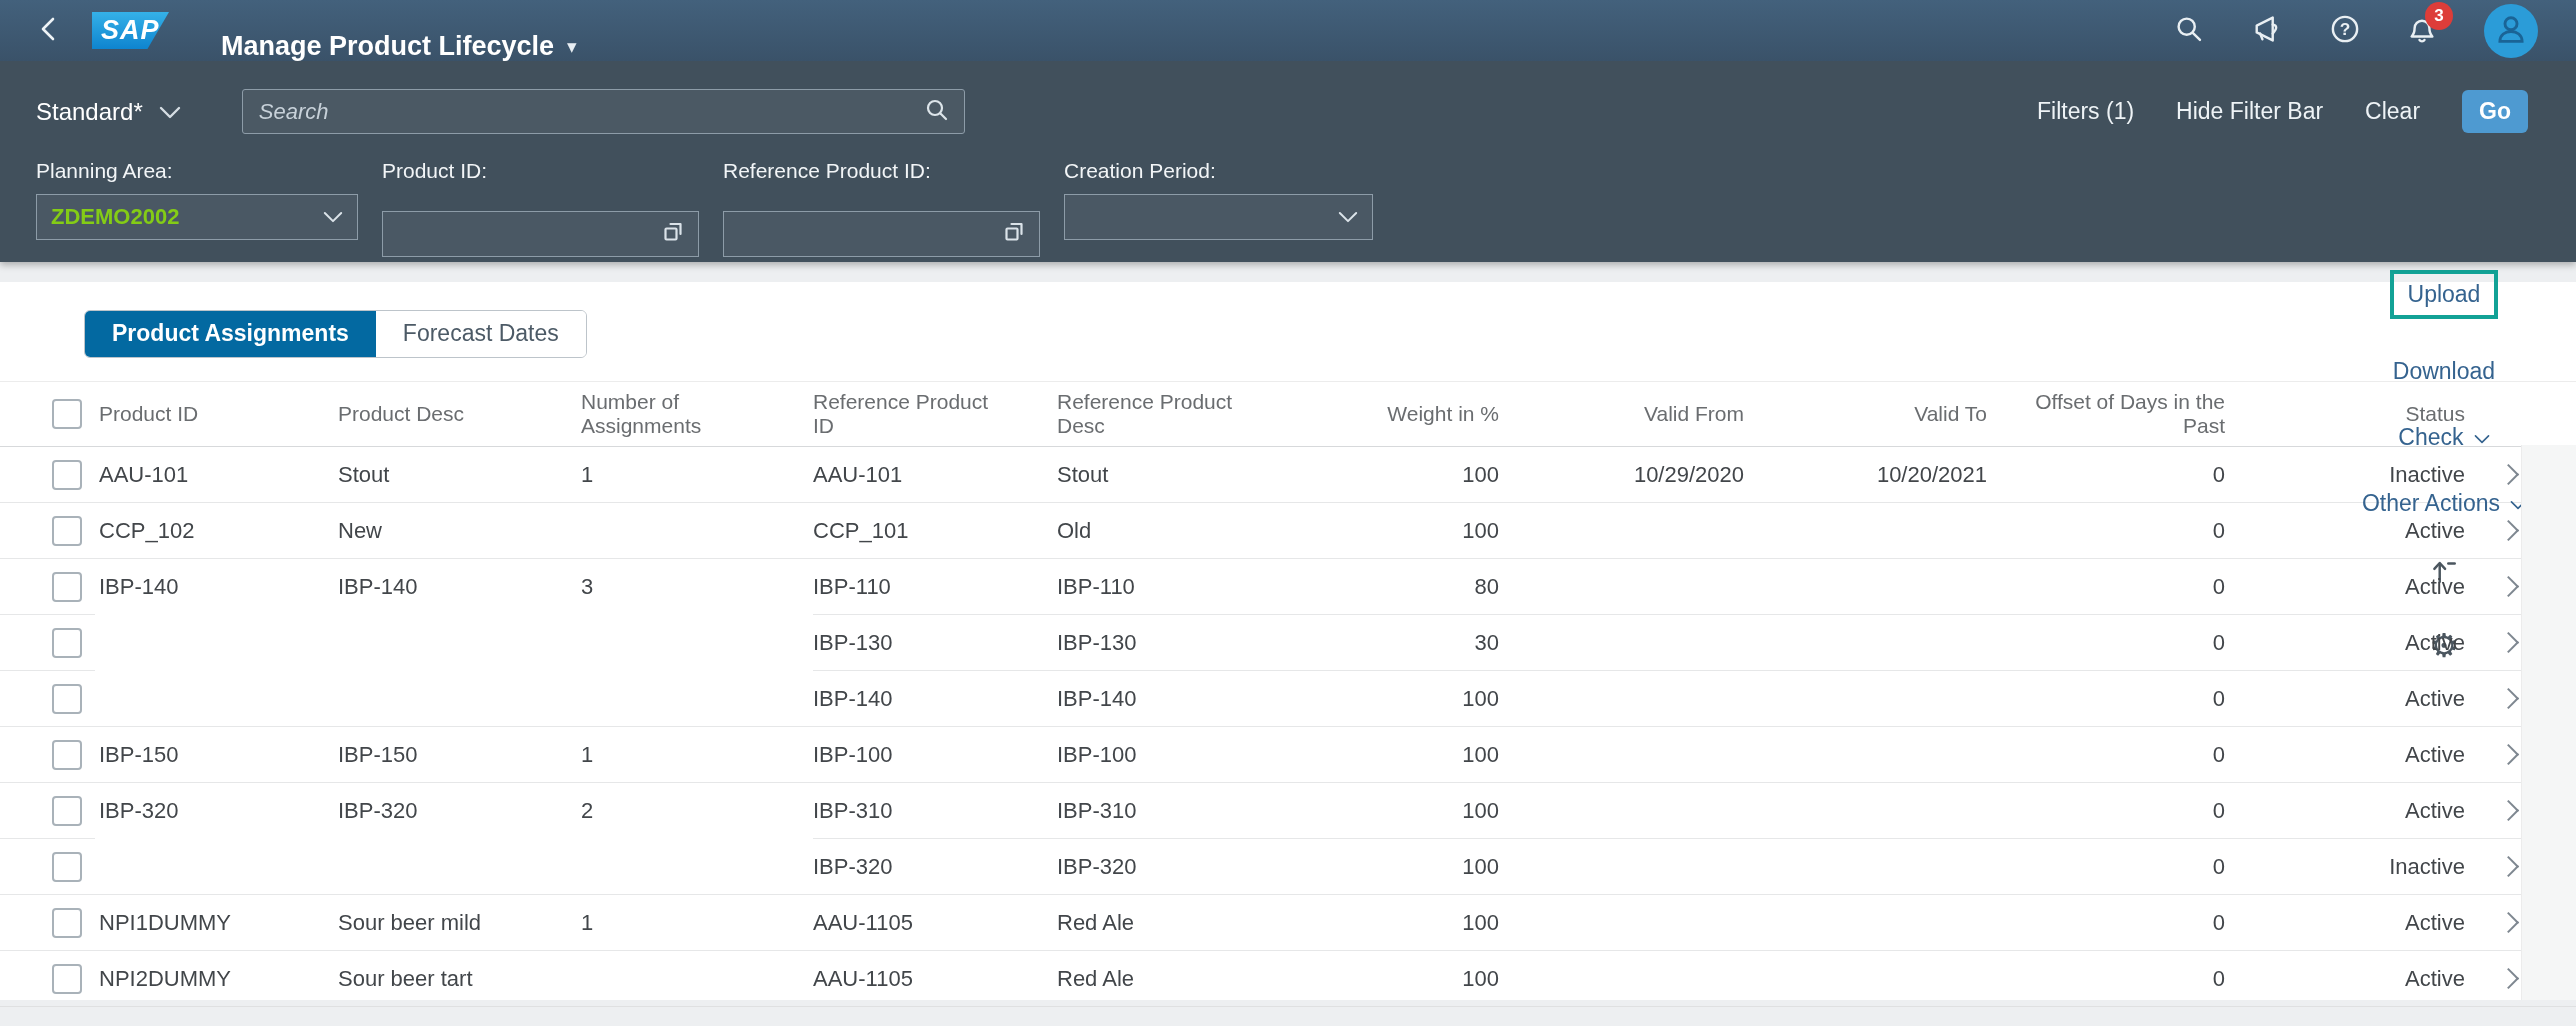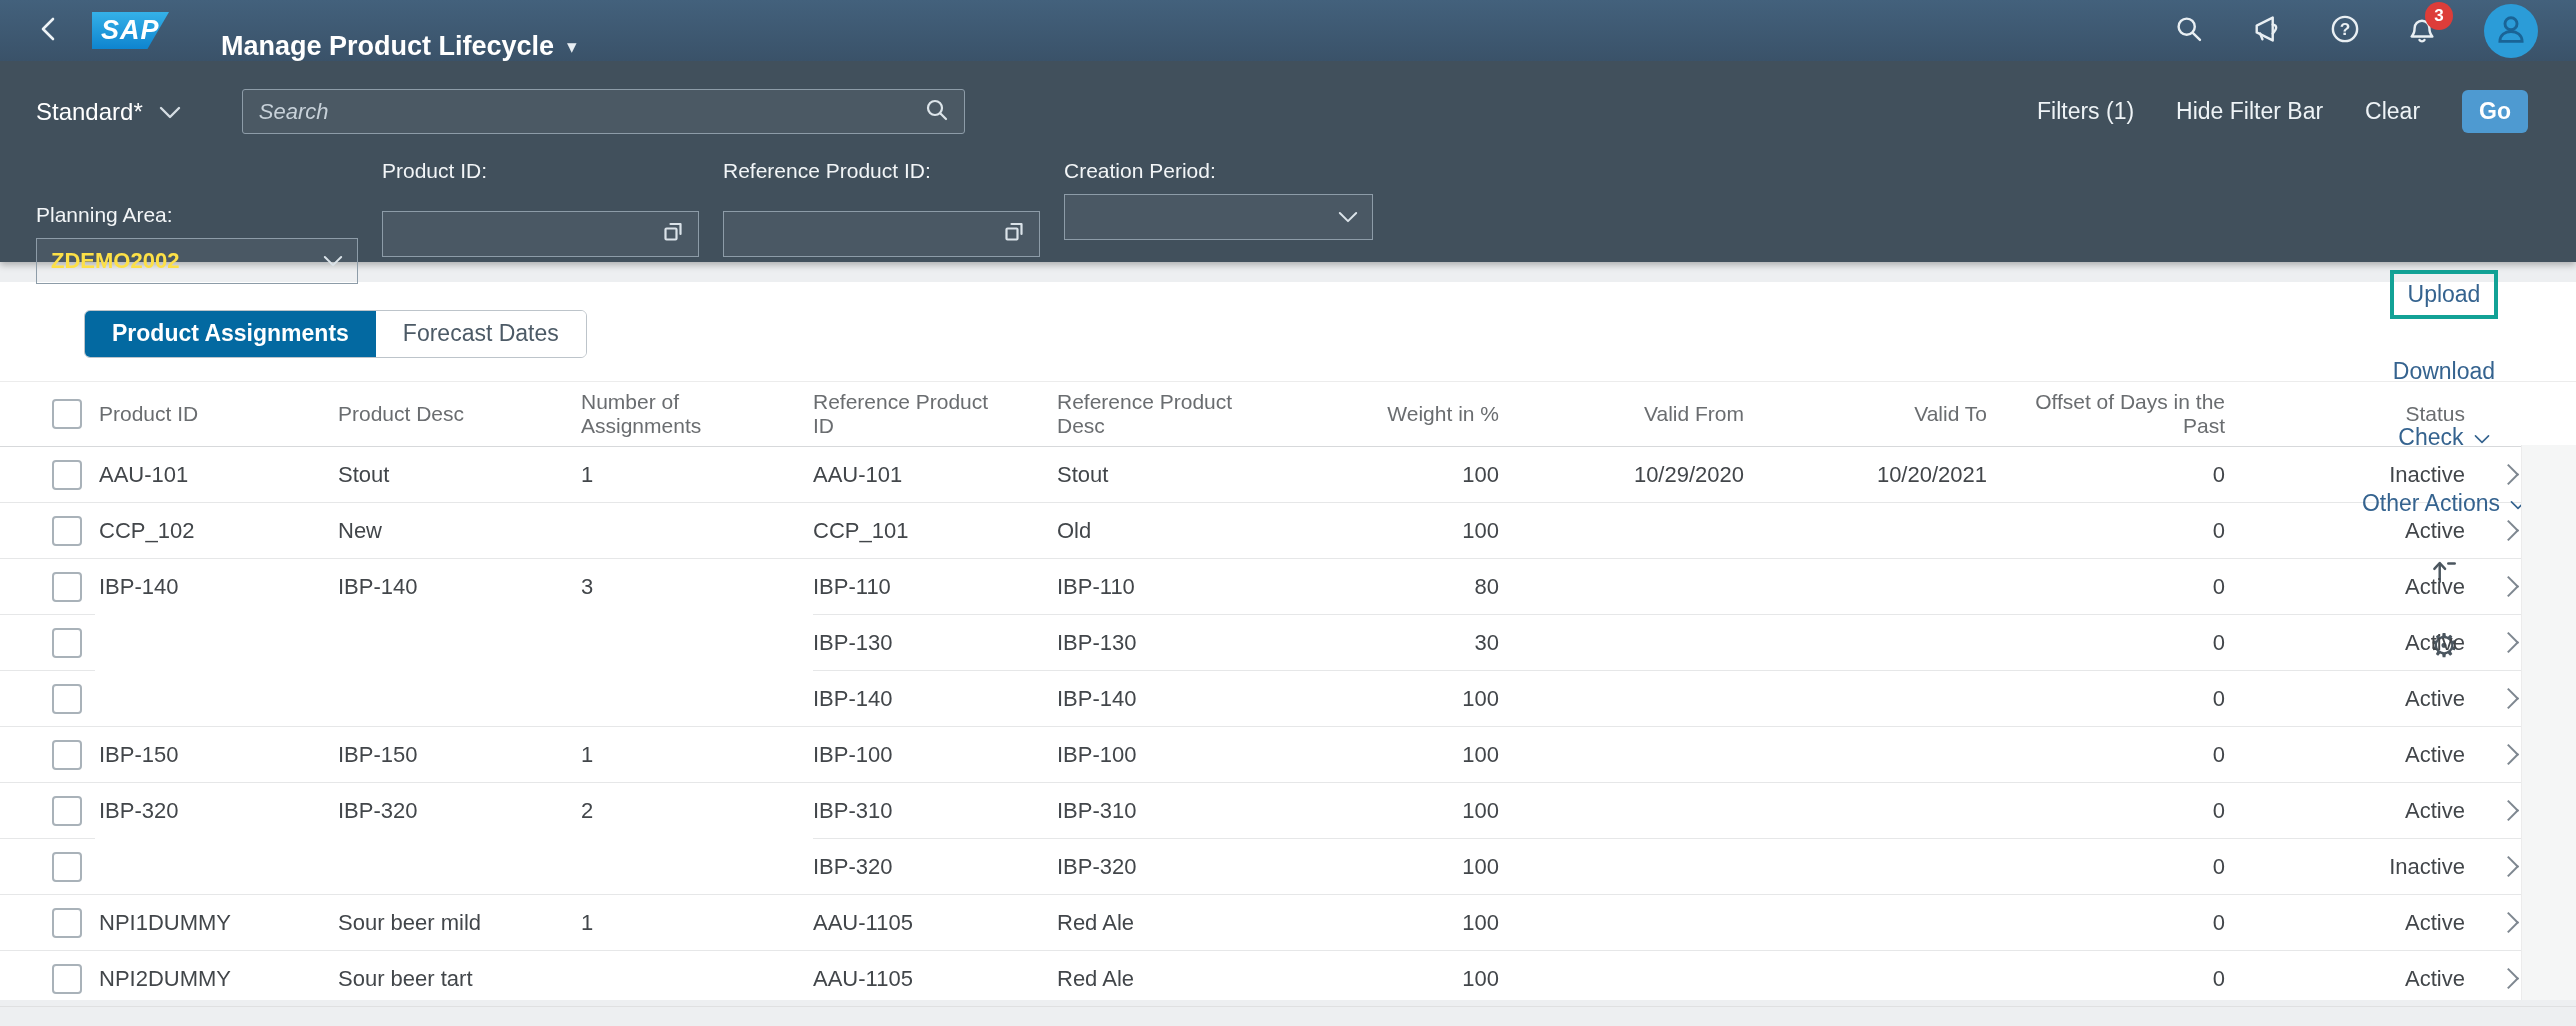--- a/index.html
+++ b/index.html
@@ -64,26 +64,26 @@
   .go-btn{
     background:#4e9ad1;color:#fff;font-size:23px;font-weight:600;
     border-radius:6px;padding:8px 17px;cursor:pointer;
   }
   .filter-fields{display:flex;gap:24px;margin-top:25px;}
   .fgroup{display:flex;flex-direction:column;gap:11px;}
   .fgroup .flabel{color:#f2f5f7;font-size:21px;}
   .ffield{
     height:46px;box-sizing:border-box;border:1px solid #8d9ca8;
     background:rgba(255,255,255,.05);display:flex;align-items:center;
-    padding:0 14px;color:#fde047;font-size:22px;font-weight:600;cursor:pointer;
+    padding:0 14px;color:#84cc16;font-size:22px;font-weight:600;cursor:pointer;
   }
   .ffield .fval{white-space:nowrap;}
   .ffield .spacer{flex:1;}
   .ffield svg{stroke:#dbe3e9;fill:none;stroke-width:2.2;stroke-linecap:round;stroke-linejoin:round;}
-  .w325{width:322px;margin-top:44px;} .w320{width:317px;gap:28px;} .w312{width:309px;}
+  .w325{width:322px;} .w320{width:317px;gap:28px;} .w312{width:309px;}
   
   .content{background:#fff;margin-top:20px;height:718px;position:relative;}
   .toolbar{display:flex;align-items:center;height:99px;box-sizing:border-box;padding:4px 50px 0 57px;}
   .tbl-title{font-size:29px;color:#363a3e;white-space:nowrap;}
   .segmented{display:flex;margin-left:27px;height:46px;border:1px solid #bdc4ca;border-radius:6px;overflow:hidden;}
   .seg{display:flex;align-items:center;padding:0 27px;background:#fff;color:#4c5a66;font-size:23px;cursor:pointer;white-space:nowrap;}
   .seg.selected{background:#0369a1;color:#fff;font-weight:700;}
   .tb-actions{margin-left:auto;display:flex;align-items:center;gap:39px;flex-direction:column;}
   .tbtn{display:flex;align-items:center;gap:10px;color:#35638f;font-size:23px;cursor:pointer;white-space:nowrap;}
   .tbtn svg{stroke:#35638f;fill:none;stroke-width:2.2;stroke-linecap:round;stroke-linejoin:round;}

